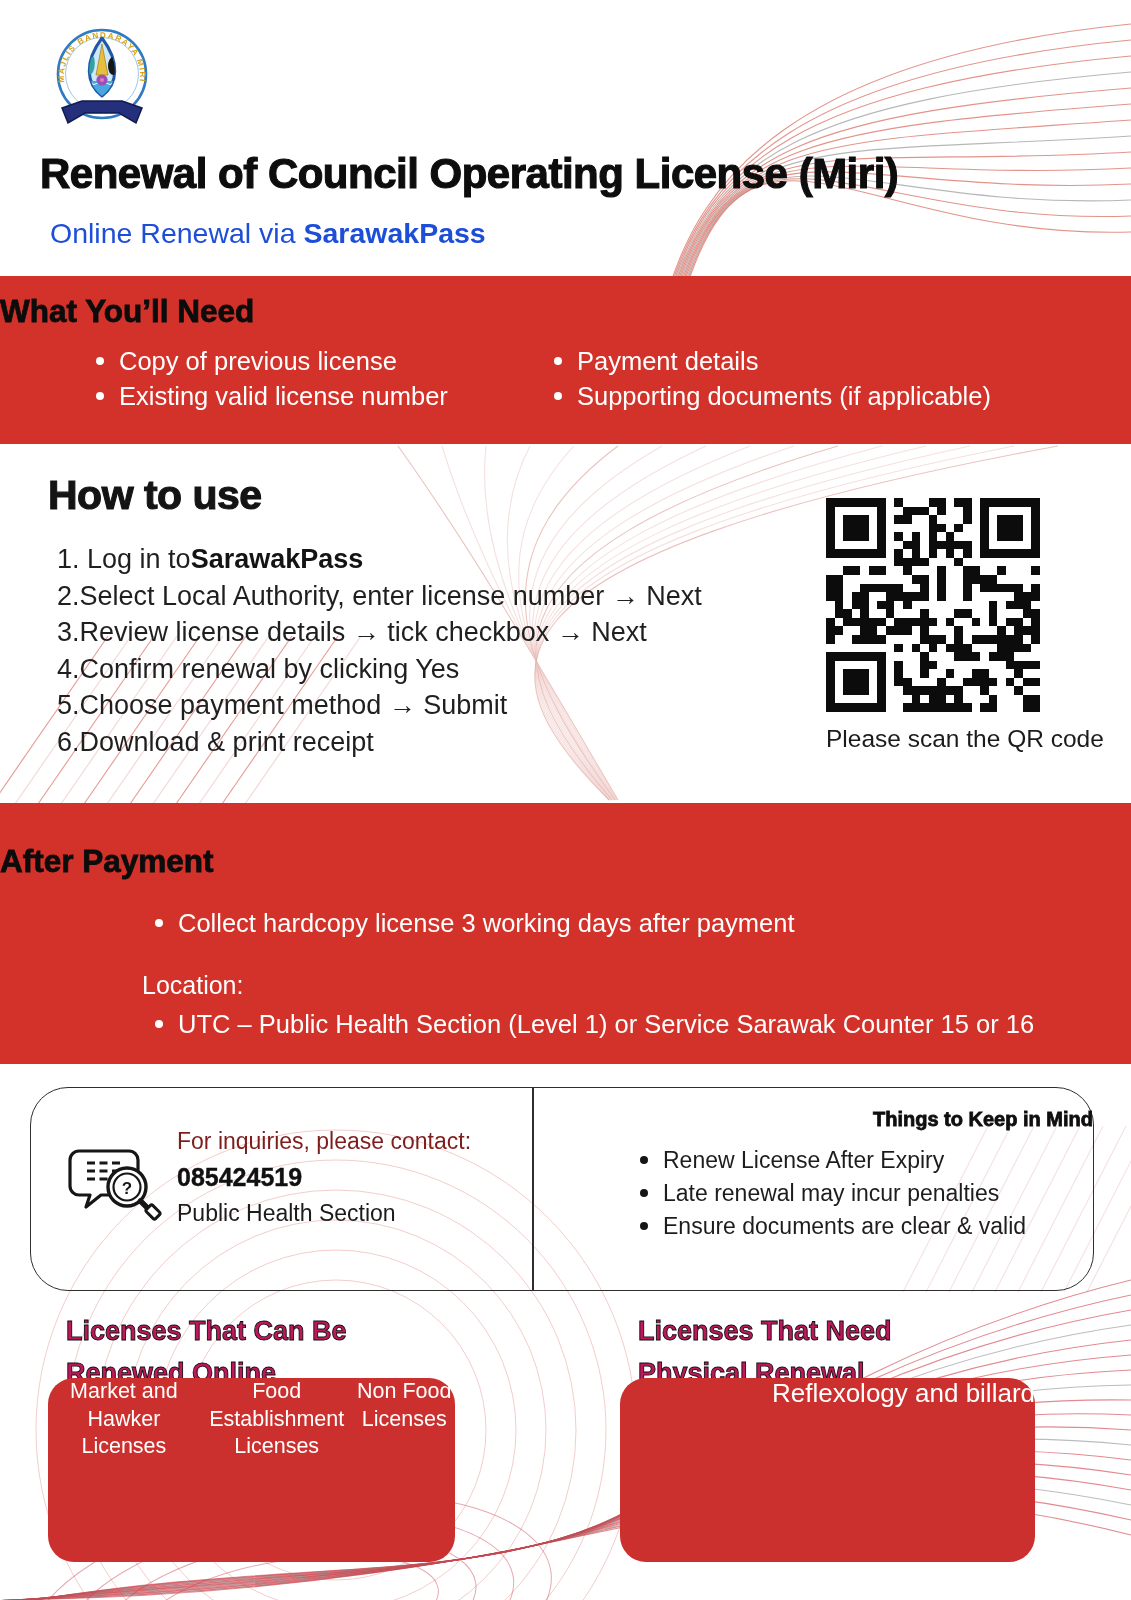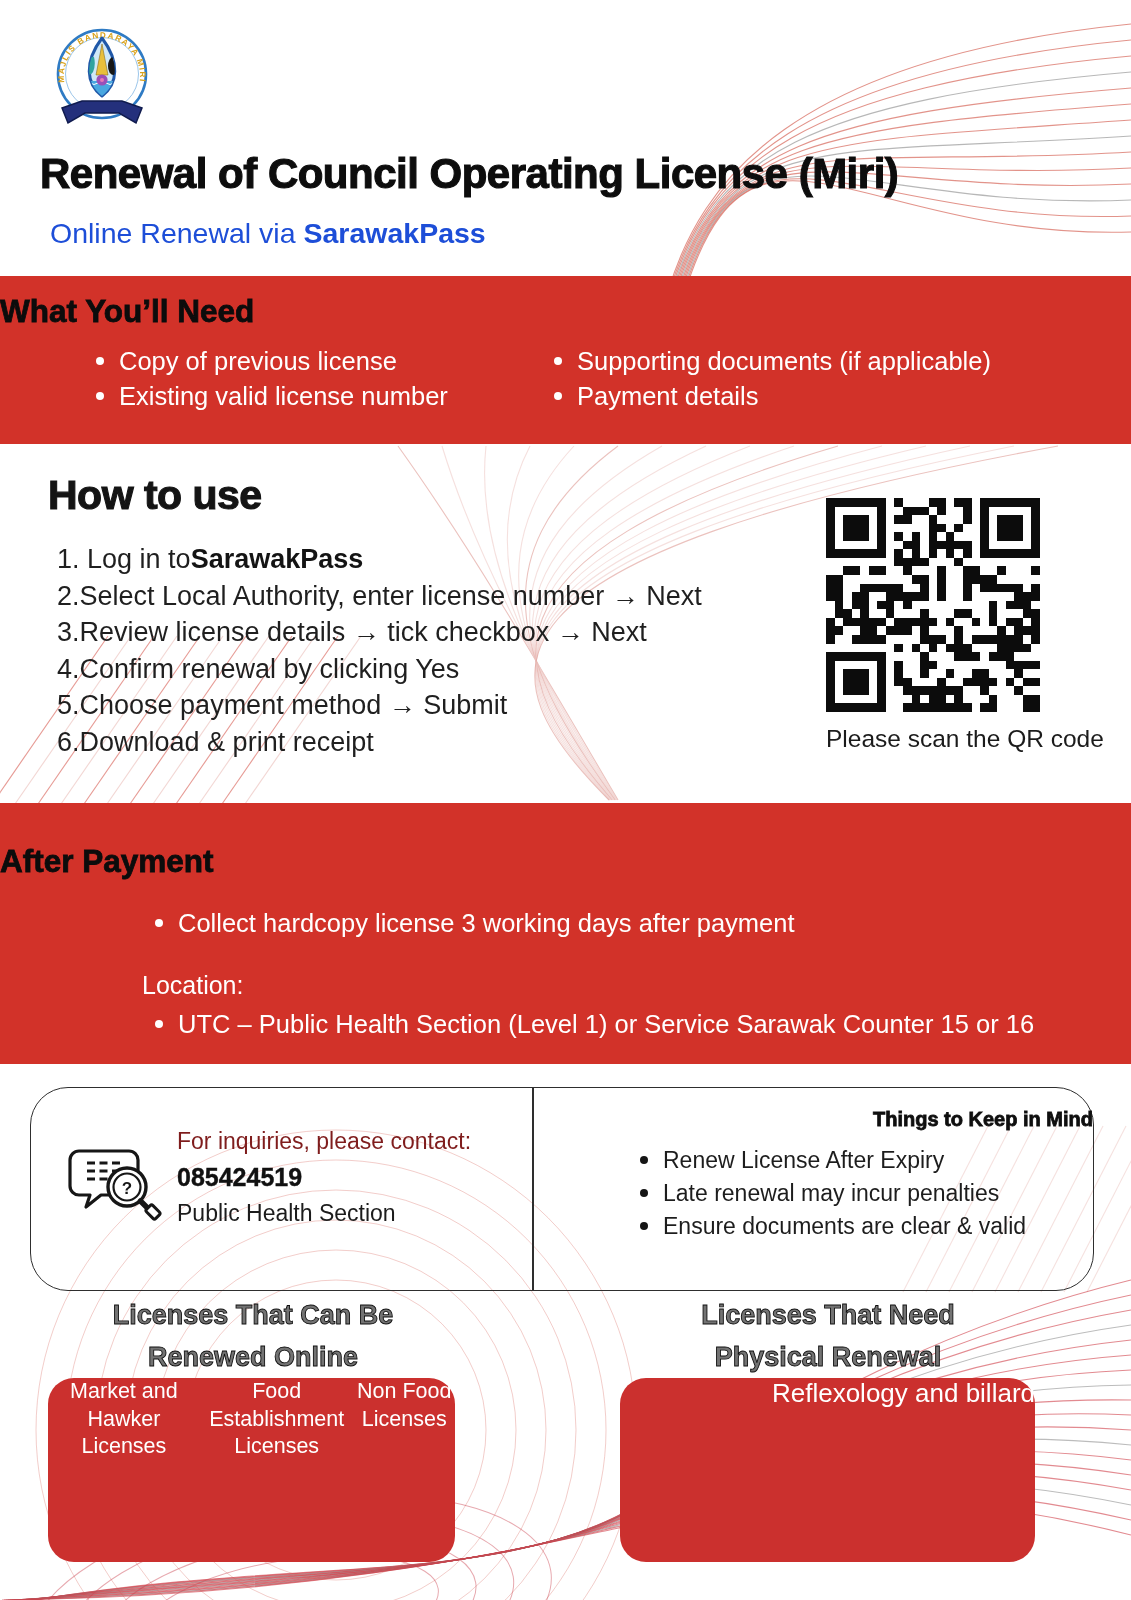--- a/index.html
+++ b/index.html
@@ -71,21 +71,21 @@
   .mind{position:absolute;left:501px;top:0;right:0;bottom:0}
   .mind h3{
     margin:20px 0 0 0;text-align:right;font-size:20px;font-weight:bold;color:#0f0f0f;
     -webkit-text-stroke:0.8px #0f0f0f;
   }
   .mind ul{list-style:none;margin:13px 0 0 104px;padding:0}
   .mind li{position:relative;padding-left:27px;font-size:23px;line-height:33px;color:#1d1d1d}
   .mind li::before{content:"";position:absolute;left:4px;top:12px;width:8px;height:8px;border-radius:50%;background:#151515}
 
   
-  .bt{margin:0;text-align:center;font-size:27px;line-height:42px;font-weight:bold;color:#737373;
+  .bt{margin:16px;font-size:27px;line-height:42px;font-weight:bold;color:#be185d;
       -webkit-text-stroke:0.9px #0e0e0e}
   .bt span{display:block}
   .bt-left{left:50px;top:1294px;width:406px}
   .bt-right{left:622px;top:1294px;width:412px}
   .redbox{border-radius:26px;background:#cb302e;color:#fff;display:flex;flex-direction:row;
           justify-content:flex-end;text-align:center}
   .box-online{left:48px;top:1378px;width:407px;height:184px}
   .box-physical{left:620px;top:1378px;width:415px;height:184px}
   .box-online p{margin:0;font-size:21.5px;line-height:27.5px}
   .box-physical p{margin:0;font-size:26px}
@@ -204,22 +204,22 @@
 <p class="layer subtitle"><span>Online Renewal via </span><b>SarawakPass</b></p>
 
 <section class="layer banner banner1">
   <h2>What You’ll Need</h2>
   <div class="cols">
     <ul class="c1">
       <li class="wli">Copy of previous license</li>
       <li class="wli">Existing valid license number</li>
     </ul>
     <ul class="c2">
+      <li class="wli">Payment details</li>
       <li class="wli">Supporting documents (if applicable)</li>
-      <li class="wli">Payment details</li>
     </ul>
   </div>
 </section>
 
 <h2 class="layer howto-title">How to use</h2>
 <ol class="layer steps">
   <li>
       <span class="n">1. </span>
       <span>Log in to </span>
       <b>SarawakPass</b>

